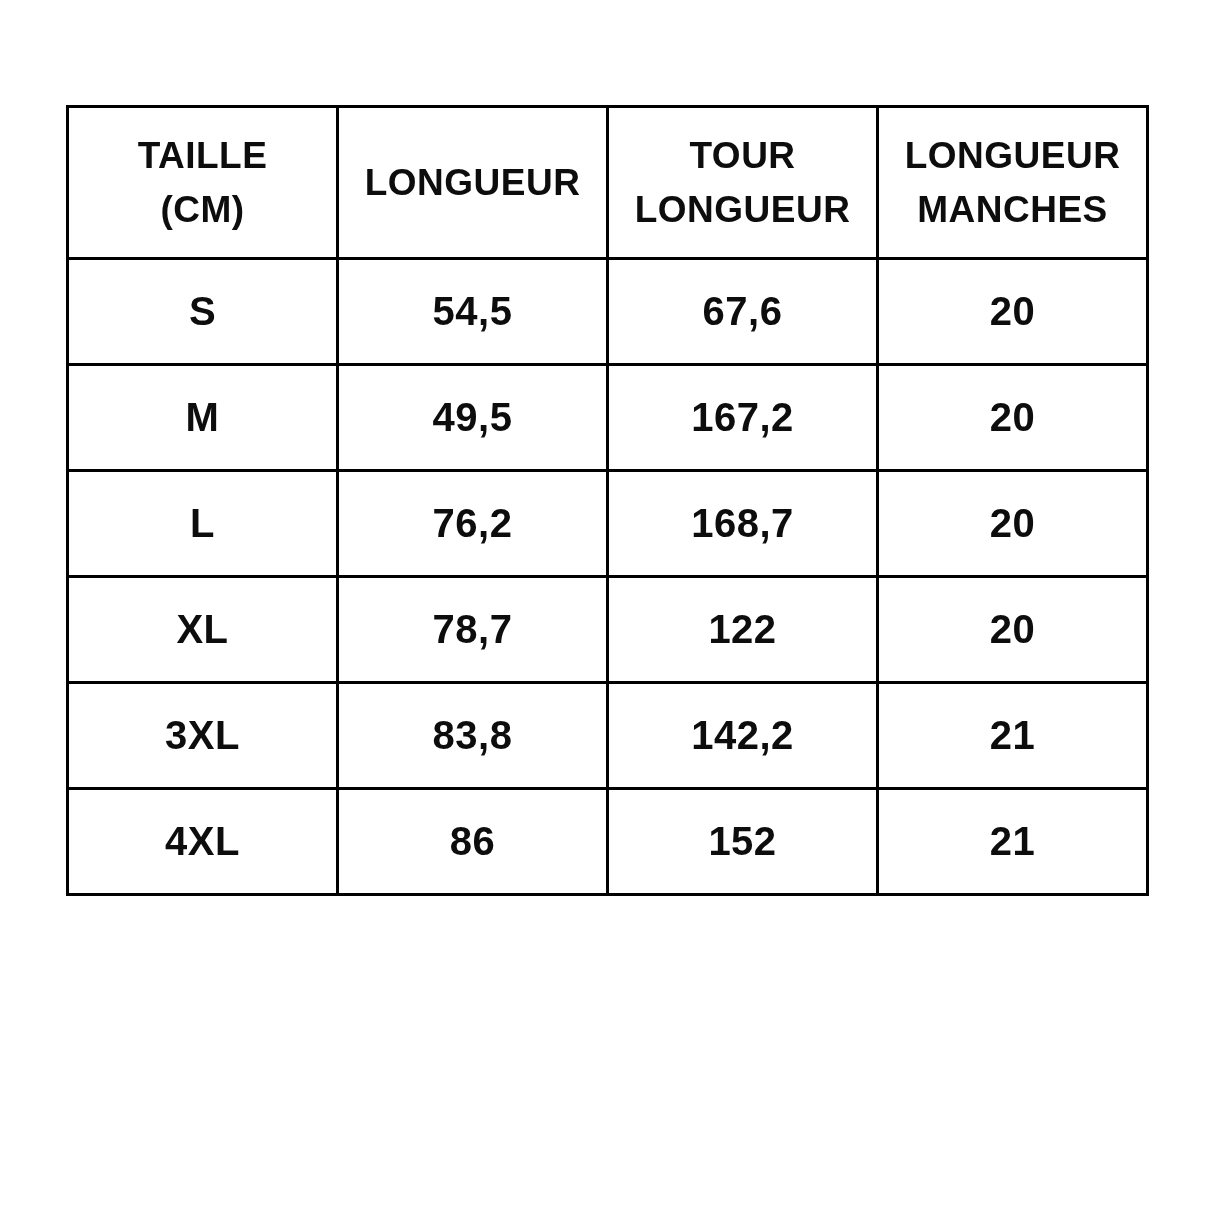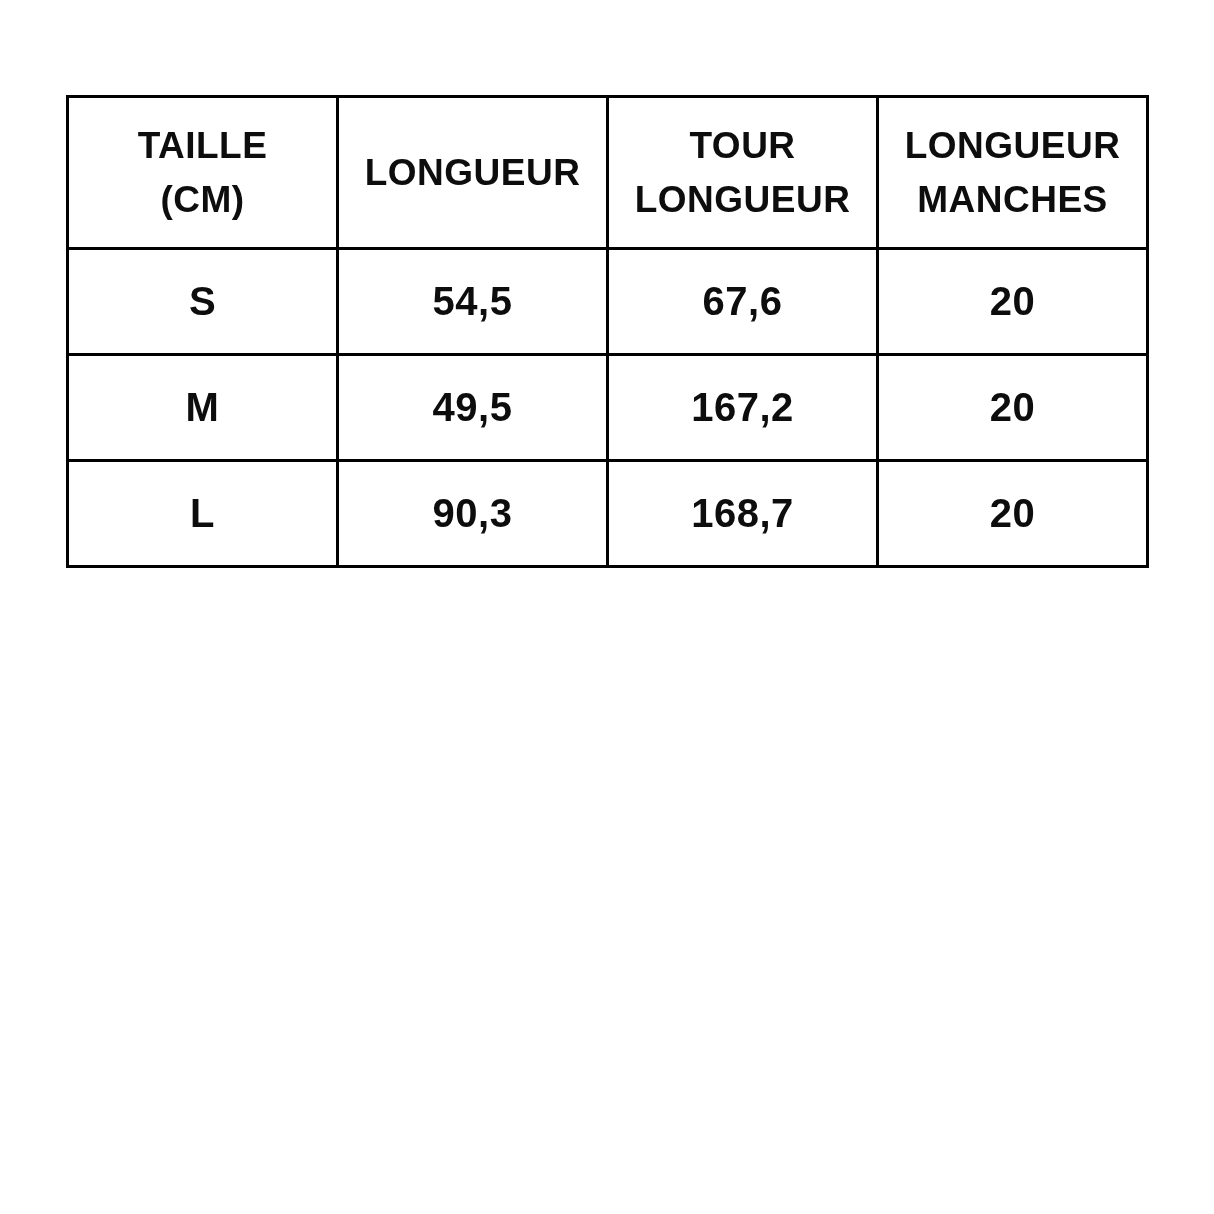--- a/index.html
+++ b/index.html
@@ -14,21 +14,21 @@
   }
   .canvas {
     position: relative;
     width: 1214px;
     height: 1214px;
     background: #ffffff;
   }
   .table-wrap {
     position: absolute;
     left: 66px;
-    top: 95px;
+    top: 105px;
   }
   table.size-chart {
     border-collapse: collapse;
     table-layout: fixed;
     width: 1082px;
     background: #ffffff;
   }
   table.size-chart col { width: 270px; }
   table.size-chart th,
   table.size-chart td {
@@ -83,20 +83,38 @@
           <td>20</td>
         </tr>
         <tr class="data-row">
           <td>M</td>
           <td>49,5</td>
           <td>167,2</td>
           <td>20</td>
         </tr>
         <tr class="data-row">
           <td>L</td>
-          <td>90,3</td>
+          <td>76,2</td>
           <td>168,7</td>
           <td>20</td>
+        </tr>
+        <tr class="data-row">
+          <td>XL</td>
+          <td>78,7</td>
+          <td>122</td>
+          <td>20</td>
+        </tr>
+        <tr class="data-row">
+          <td>3XL</td>
+          <td>83,8</td>
+          <td>142,2</td>
+          <td>21</td>
+        </tr>
+        <tr class="data-row">
+          <td>4XL</td>
+          <td>86</td>
+          <td>152</td>
+          <td>21</td>
         </tr>
       </tbody>
     </table>
   </div>
 </div>
 
 </body></html>

